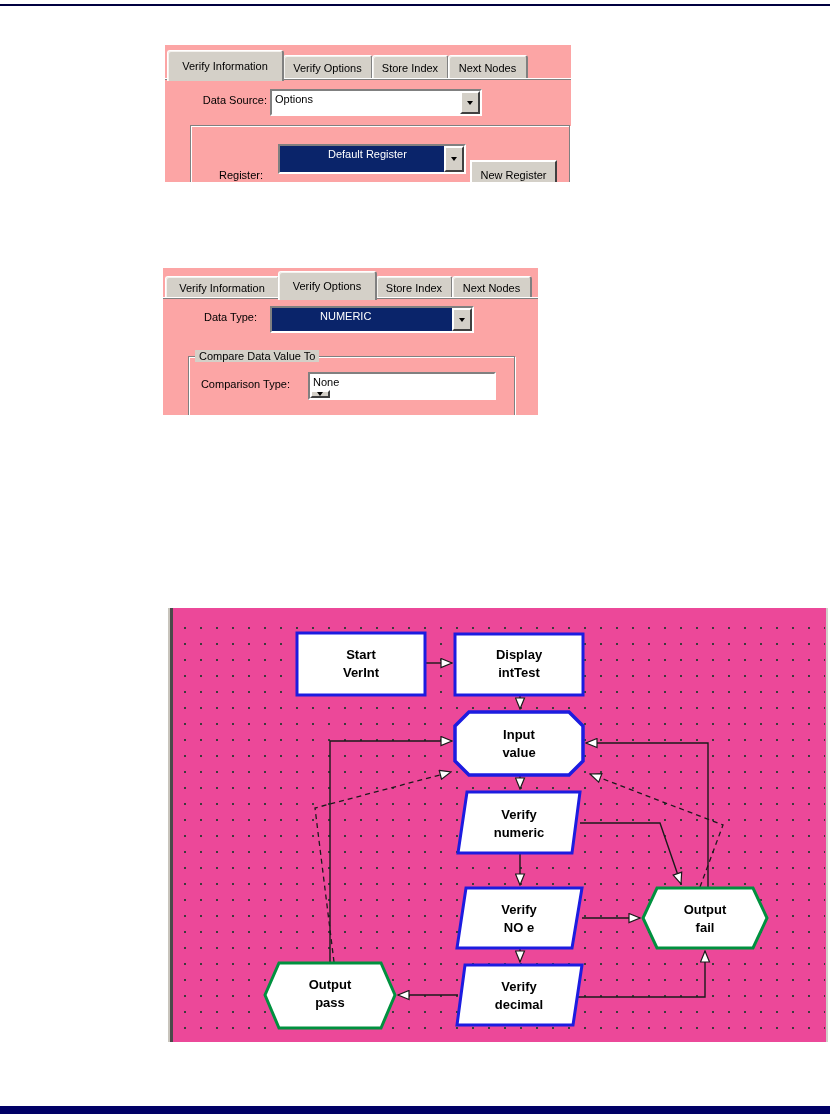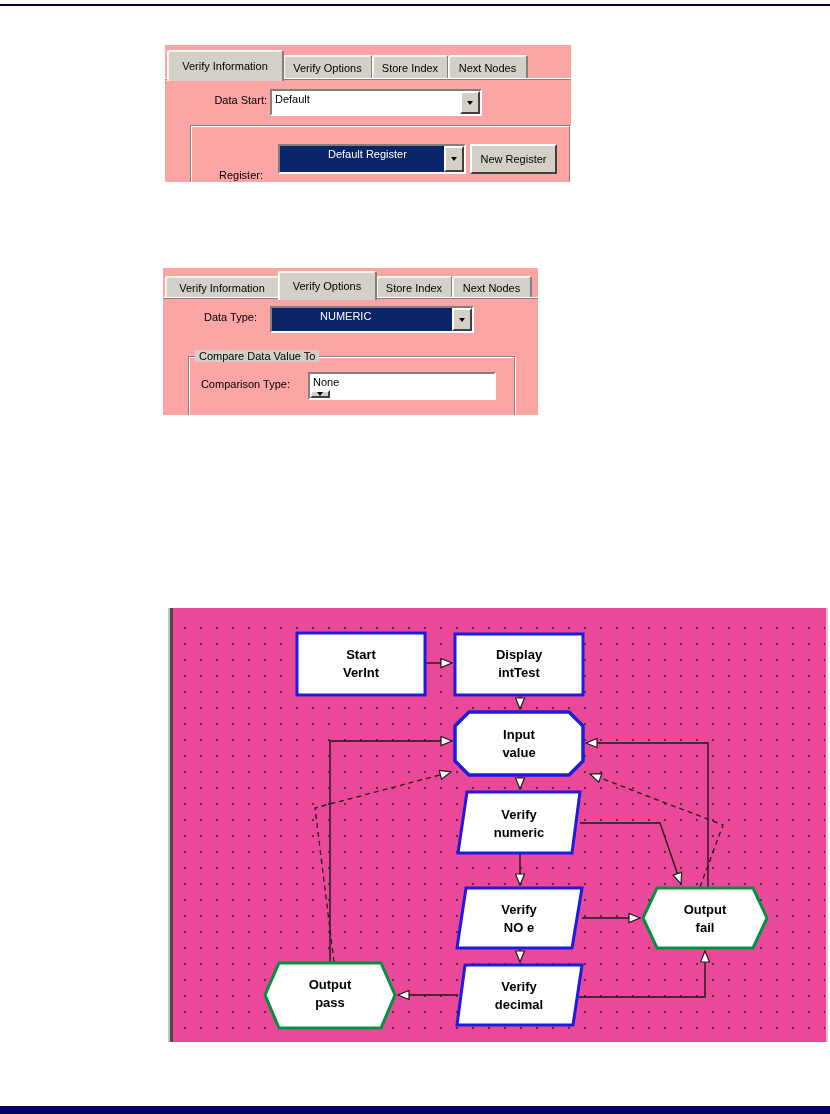--- a/index.html
+++ b/index.html
@@ -70,37 +70,37 @@
 
 <div class="rule-top"></div>
 
 <div class="dialog" id="dlg1">
   <div class="tab sel" style="left:2px; top:5px; width:114px; height:30px;">Verify Information</div>
   <div class="tab" style="left:118px; top:10px; width:87px; height:23px;">Verify Options</div>
   <div class="tab" style="left:207px; top:10px; width:74px; height:23px;">Store Index</div>
   <div class="tab" style="left:283px; top:10px; width:77px; height:23px;">Next Nodes</div>
   <div class="tabline" style="left:0; top:33px; width:406px;"></div>
 
-  <div class="lbl r" style="left:18px; top:49px; width:84px;">Data Start:</div>
+  <div class="lbl r" style="left:18px; top:49px; width:84px;">Data Source:</div>
   <div class="combo" style="left:105px; top:44px; width:208px; height:23px;">
-    <div class="val">Default</div>
+    <div class="val">Options</div>
     <div class="btn">
       <span class="tri"></span>
     </div>
   </div>
 
   <div class="group" style="left:25px; top:80px; width:378px; height:90px;"></div>
   <div class="lbl r" style="left:20px; top:124px; width:78px;">Register:</div>
   <div class="combo" style="left:113px; top:99px; width:184px; height:26px;">
     <div class="val hl">Default Register</div>
     <div class="btn">
       <span class="tri"></span>
     </div>
   </div>
-  <div class="btn3d" style="left:305px; top:99px; width:83px; height:26px;">New Register</div>
+  <div class="btn3d" style="left:305px; top:115px; width:83px; height:26px;">New Register</div>
 </div>
 
 <div class="dialog" id="dlg2">
   <div class="tab" style="left:2px; top:8px; width:112px; height:21px;">Verify Information</div>
   <div class="tab sel" style="left:115px; top:3px; width:96px; height:28px;">Verify Options</div>
   <div class="tab" style="left:213px; top:8px; width:74px; height:21px;">Store Index</div>
   <div class="tab" style="left:289px; top:8px; width:77px; height:21px;">Next Nodes</div>
   <div class="tabline" style="left:0; top:29px; width:375px;"></div>
 
   <div class="lbl r" style="left:15px; top:43px; width:79px;">Data Type:</div>

